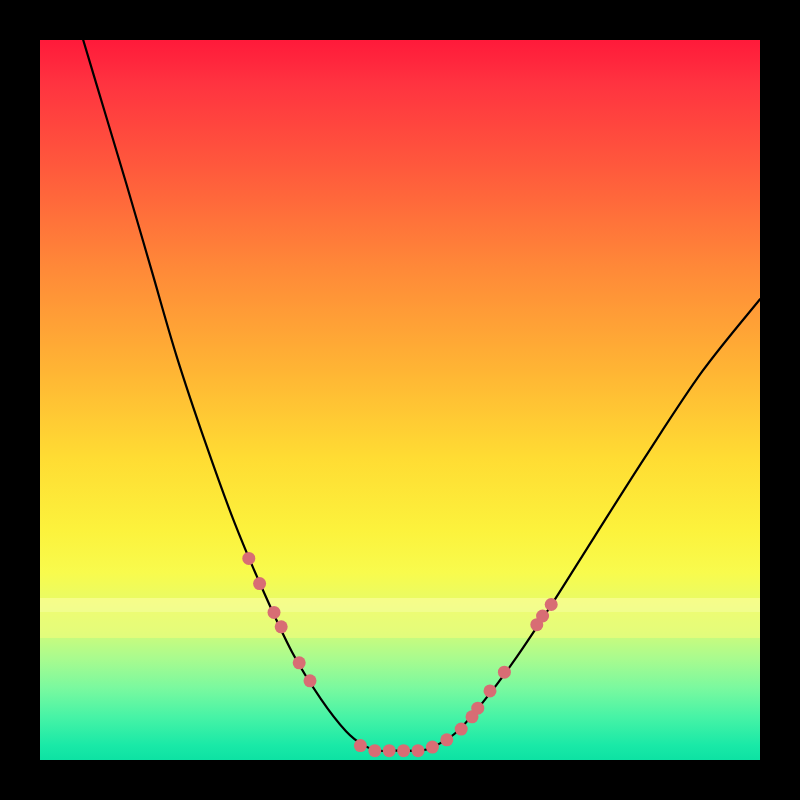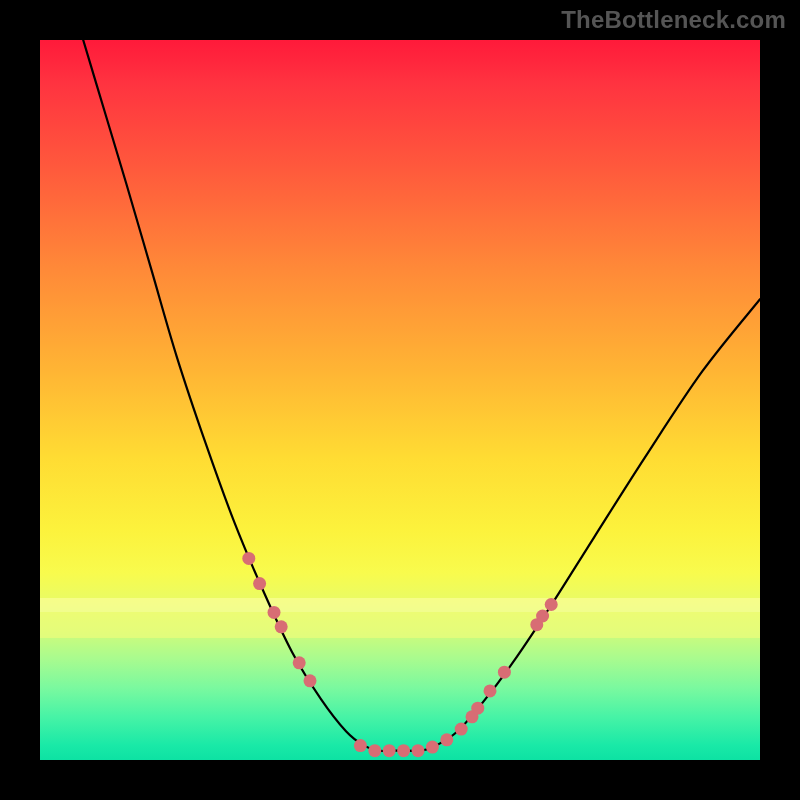--- a/index.html
+++ b/index.html
@@ -110,14 +110,13 @@
           <circle cx="432.00" cy="676.80" r="6.5" class="marker"></circle>
           <circle cx="437.76" cy="668.16" r="6.5" class="marker"></circle>
           <circle cx="450.00" cy="650.88" r="6.5" class="marker"></circle>
           <circle cx="464.40" cy="632.16" r="6.5" class="marker"></circle>
           <circle cx="496.80" cy="584.64" r="6.5" class="marker"></circle>
           <circle cx="502.56" cy="576.00" r="6.5" class="marker"></circle>
           <circle cx="511.20" cy="564.48" r="6.5" class="marker"></circle>
         </g>
     </svg>
   </div>
-  <div class="watermark">TheBottleneck.com</div>
 </div>
 
 </body></html>

